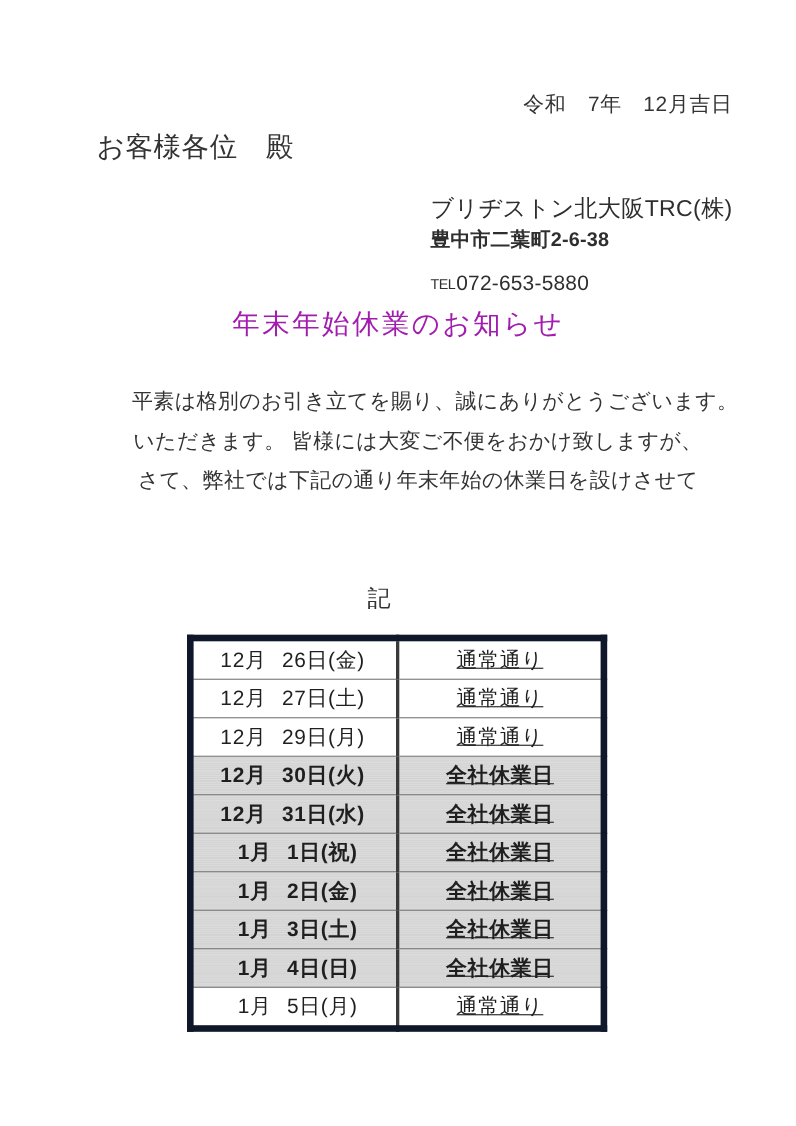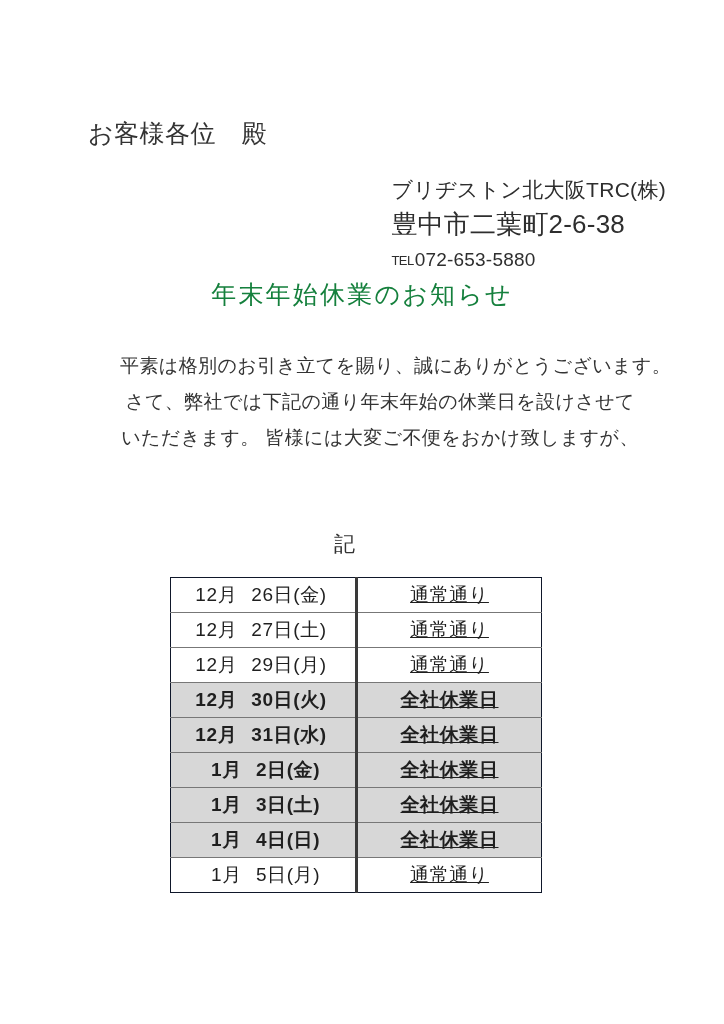--- a/index.html
+++ b/index.html
@@ -54,48 +54,49 @@
     line-height: 1.42;
     color: #2e2e2e;
   }
   .sender-company {
     font-size: 21px;
     letter-spacing: 0.3px;
     white-space: nowrap;
     font-weight: 500;
   }
   .sender-address {
-    font-size: 26px;
+    font-size: 18px;
     letter-spacing: 0.2px;
     white-space: nowrap;
     margin-top: 1px;
+    font-weight: bold;
   }
   .sender-tel {
     font-size: 19px;
     letter-spacing: 0.2px;
     white-space: nowrap;
-    margin-top: 4px;
+    margin-top: 15px;
   }
   .tel-mark {
     font-size: 13px;
     letter-spacing: -0.5px;
     vertical-align: 1px;
     margin-right: 1px;
   }
 
   
   .doc-title {
     position: absolute;
     top: 278px;
     left: 0;
     width: 724px;
     text-align: center;
     font-size: 25px;
     letter-spacing: 2.2px;
-    color: #15803d;
+    color: #a21caf;
     font-weight: 500;
   }
 
   
   .body-text {
     position: absolute;
     top: 348px;
     left: 120px;
     width: 520px;
     font-size: 19px;
@@ -122,21 +123,21 @@
   .schedule-wrap {
     position: absolute;
     top: 577px;
     left: 170px;
     width: 366px;
   }
   table.schedule {
     border-collapse: collapse;
     width: 366px;
     table-layout: fixed;
-    border: 1px solid #0f172a;
+    border: 6px solid #0f172a;
   }
   table.schedule td {
     height: 34px;
     padding: 0;
     border-top: 1px solid #777777;
     border-bottom: 1px solid #777777;
     text-align: center;
     vertical-align: middle;
     font-size: 19px;
     letter-spacing: 0.6px;
@@ -168,37 +169,38 @@
     font-weight: 600;
   }
   .date-month { display: inline-block; min-width: 40px; text-align: right; }
   .date-day   { display: inline-block; margin-left: 14px; }
 </style>
 </head>
 <body>
 
 <div class="page">
 
+  <div class="date-line">令和　7年　12月吉日</div>
 
   <div class="addressee">お客様各位　殿</div>
 
   <div class="sender">
     <div class="sender-company">ブリヂストン北大阪TRC(株)</div>
     <div class="sender-address">豊中市二葉町2-6-38</div>
     <div class="sender-tel">
       <span class="tel-mark">TEL</span><span>072-653-5880</span>
     </div>
   </div>
 
   <div class="doc-title">年末年始休業のお知らせ</div>
 
   <div class="body-text">
     <div>平素は格別のお引き立てを賜り、誠にありがとうございます。</div>
+    <div>いただきます。 皆様には大変ご不便をおかけ致しますが、</div>
     <div>さて、弊社では下記の通り年末年始の休業日を設けさせて</div>
-    <div>いただきます。 皆様には大変ご不便をおかけ致しますが、</div>
   </div>
 
   <div class="ki-mark">記</div>
 
   <div class="schedule-wrap">
     <table class="schedule">
       <tbody>
           <tr>
             <td class="col-date"><span class="date-month">12月</span><span class="date-day">26日(金)</span></td>
             <td class="col-status">通常通り</td>
@@ -213,20 +215,24 @@
           </tr>
           <tr class="is-closed">
             <td class="col-date"><span class="date-month">12月</span><span class="date-day">30日(火)</span></td>
             <td class="col-status">全社休業日</td>
           </tr>
           <tr class="is-closed">
             <td class="col-date"><span class="date-month">12月</span><span class="date-day">31日(水)</span></td>
             <td class="col-status">全社休業日</td>
           </tr>
           <tr class="is-closed">
+            <td class="col-date"><span class="date-month">1月</span><span class="date-day">1日(祝)</span></td>
+            <td class="col-status">全社休業日</td>
+          </tr>
+          <tr class="is-closed">
             <td class="col-date"><span class="date-month">1月</span><span class="date-day">2日(金)</span></td>
             <td class="col-status">全社休業日</td>
           </tr>
           <tr class="is-closed">
             <td class="col-date"><span class="date-month">1月</span><span class="date-day">3日(土)</span></td>
             <td class="col-status">全社休業日</td>
           </tr>
           <tr class="is-closed">
             <td class="col-date"><span class="date-month">1月</span><span class="date-day">4日(日)</span></td>
             <td class="col-status">全社休業日</td>

